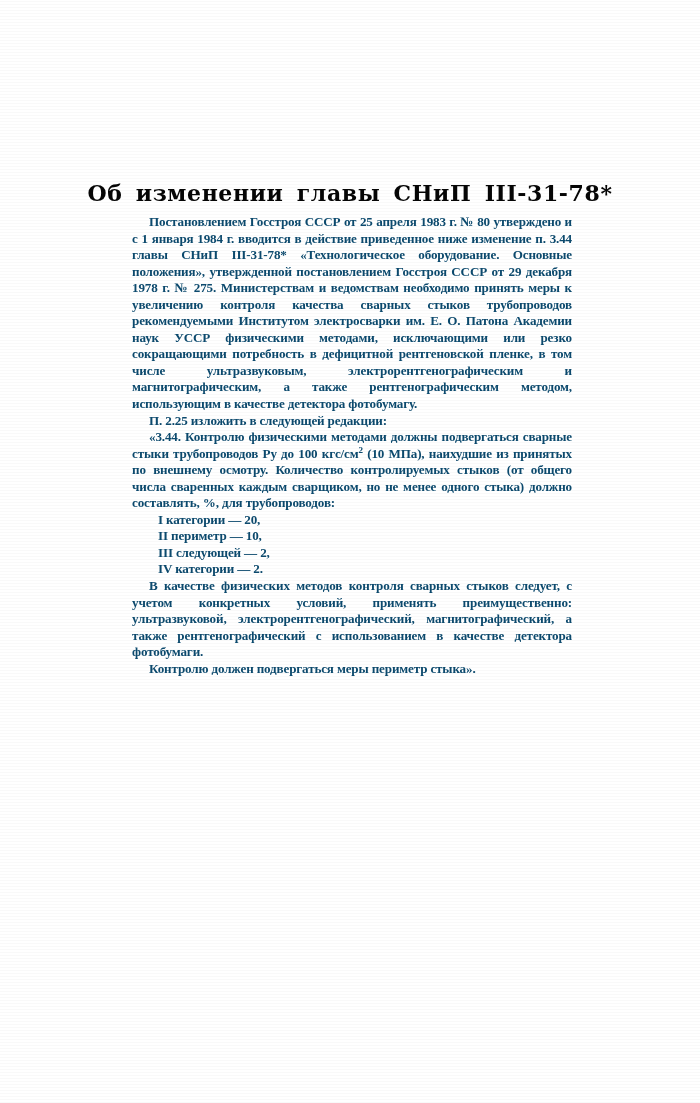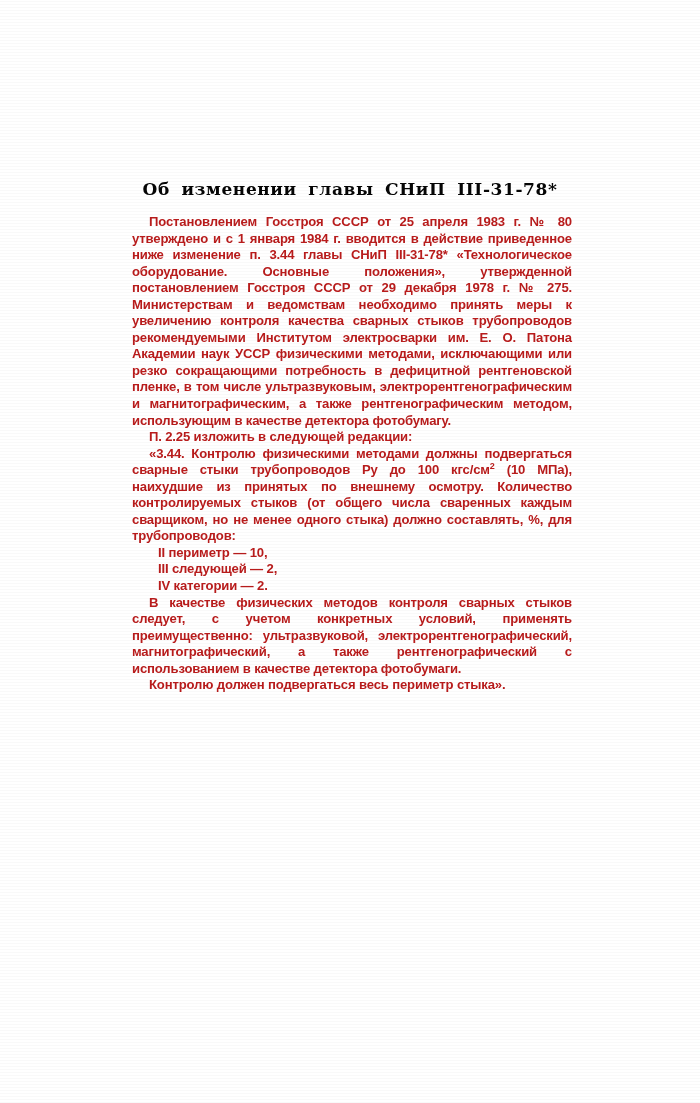--- a/index.html
+++ b/index.html
@@ -27,39 +27,39 @@
 
   
   .doc-title {
     position: absolute;
     top: 165px;
     left: 0;
     width: 700px;
     text-align: center;
     font-family: "DejaVu Serif", serif;
     font-weight: 700;
-    font-size: 17px;
+    font-size: 22px;
     line-height: 26px;
     letter-spacing: 0.6px;
     word-spacing: 5px;
     color: #050505;
     white-space: nowrap;
   }
 
   
   .body-col {
     position: absolute;
     top: 214px;
     left: 132px;
     width: 440px;
-    font-family: Liberation Sans, sans-serif;
+    font-family: Liberation Serif, serif;
     font-size: 13.1px;
     font-weight: 700;
     line-height: 16.55px;
-    color: #b91c1c;
+    color: #0c4a6e;
     letter-spacing: -0.15px;
   }
 
   .para {
     margin: 0;
     text-align: justify;
     text-justify: inter-word;
     text-indent: 17px;
     hyphens: manual;
   }
@@ -105,25 +105,26 @@
 
     <p class="para">Постановлением Госстроя СССР от 25 апреля 1983 г. № 80 утверждено и с 1 января 1984 г. вводится в действие приведенное ниже изменение п. 3.44 главы СНиП III-31-78* «Технологическое оборудование. Основные положения», утвержденной постановлением Госстроя СССР от 29 декабря 1978 г. № 275. Министерствам и ведомствам необходимо принять меры к увеличению контроля качества сварных стыков трубопроводов рекомендуемыми Институтом электросварки им. Е. О. Патона Академии наук УССР физическими методами, исключающими или резко сокращающими потребность в дефицитной рентгеновской пленке, в том числе ультразвуковым, электрорентгенографическим и магнитографическим, а также рентгенографическим методом, использующим в качестве детектора фотобумагу.</p>
 
     <p class="para">П. 2.25 изложить в следующей редакции:</p>
 
     <p class="para">
       <span>«3.44. Контролю физическими методами должны подвергаться сварные стыки трубопроводов Ру до 100 кгс/см</span><sup class="unit">2</sup><span> (10 МПа), наихудшие из принятых по внешнему осмотру. Количество контролируемых стыков (от общего числа сваренных каждым сварщиком, но не менее одного стыка) должно составлять, %, для трубопроводов:</span>
     </p>
 
     <ul class="clause-list">
+      <li>I категории — 20,</li>
       <li>II периметр — 10,</li>
       <li>III следующей — 2,</li>
       <li>IV категории — 2.</li>
     </ul>
 
     <p class="para">В качестве физических методов контроля сварных стыков следует, с учетом конкретных условий, применять преимущественно: ультразвуковой, электрорентгенографический, магнитографический, а также рентгенографический с использованием в качестве детектора фотобумаги.</p>
 
-    <p class="para">Контролю должен подвергаться весь периметр стыка».</p>
+    <p class="para">Контролю должен подвергаться меры периметр стыка».</p>
 
   </div>
 
   <div class="grain"></div>
 </div>
 
 </body></html>

